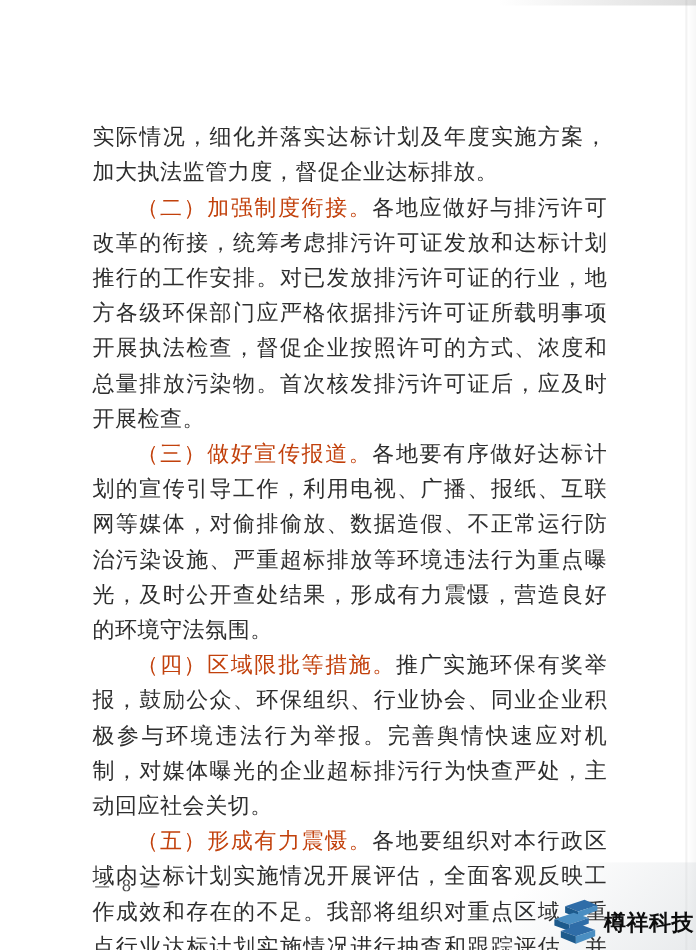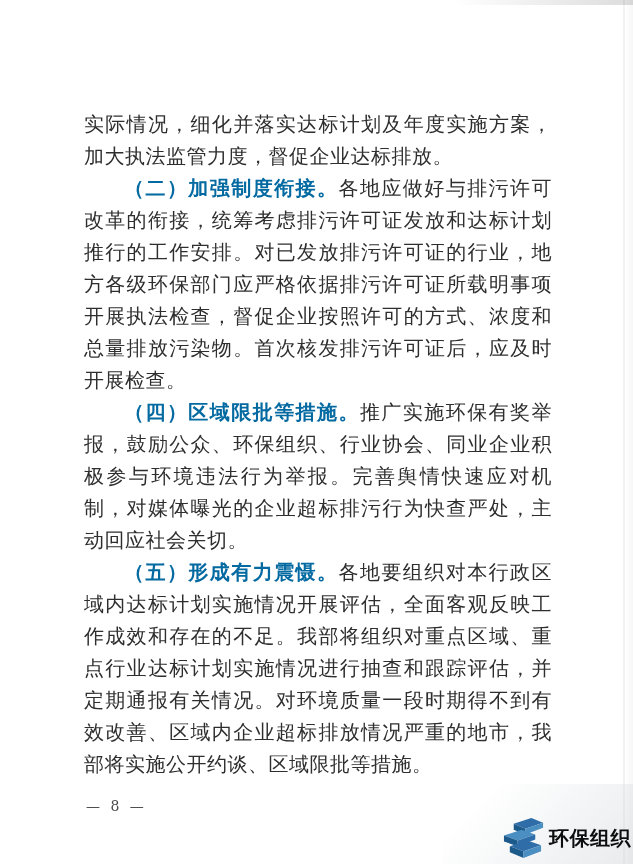--- a/index.html
+++ b/index.html
@@ -41,21 +41,21 @@
     width: 468px;
     font-size: 20px;
     line-height: 32px;
     color: #2e2e2e;
     text-align: justify;
     letter-spacing: 0.5px;
     word-break: break-all;
   }
   .content p { margin: 0; }
   .content p.indent { text-indent: 2em; }
-  .para-lead { font-weight: bold; color: #0369a1; }
+  .para-lead { font-weight: normal; color: #c2410c; }
   .page-number {
     position: absolute;
     left: 86px; top: 798px;
     font-size: 14px;
     letter-spacing: 3px;
     color: #4a4a4a;
   }
   .watermark {
     position: absolute;
     right: 2px; bottom: 4px;
@@ -79,20 +79,21 @@
 <div class="page">
 
   <div class="scan-band-right"></div>
   <div class="scan-edge-right"></div>
   <div class="scan-smudge-topright"></div>
   <div class="corner-tint"></div>
 
   <div class="content">
     <p><span class="para-body">实际情况，细化并落实达标计划及年度实施方案，加大执法监管力度，督促企业达标排放。</span></p>
     <p class="indent"><span class="para-lead">（二）加强制度衔接。</span><span class="para-body">各地应做好与排污许可改革的衔接，统筹考虑排污许可证发放和达标计划推行的工作安排。对已发放排污许可证的行业，地方各级环保部门应严格依据排污许可证所载明事项开展执法检查，督促企业按照许可的方式、浓度和总量排放污染物。首次核发排污许可证后，应及时开展检查。</span></p>
+    <p class="indent"><span class="para-lead">（三）做好宣传报道。</span><span class="para-body">各地要有序做好达标计划的宣传引导工作，利用电视、广播、报纸、互联网等媒体，对偷排偷放、数据造假、不正常运行防治污染设施、严重超标排放等环境违法行为重点曝光，及时公开查处结果，形成有力震慑，营造良好的环境守法氛围。</span></p>
     <p class="indent"><span class="para-lead">（四）区域限批等措施。</span><span class="para-body">推广实施环保有奖举报，鼓励公众、环保组织、行业协会、同业企业积极参与环境违法行为举报。完善舆情快速应对机制，对媒体曝光的企业超标排污行为快查严处，主动回应社会关切。</span></p>
     <p class="indent"><span class="para-lead">（五）形成有力震慑。</span><span class="para-body">各地要组织对本行政区域内达标计划实施情况开展评估，全面客观反映工作成效和存在的不足。我部将组织对重点区域、重点行业达标计划实施情况进行抽查和跟踪评估，并定期通报有关情况。对环境质量一段时期得不到有效改善、区域内企业超标排放情况严重的地市，我部将实施公开约谈、区域限批等措施。</span></p>
   </div>
 
   <div class="page-number">— 8 —</div>
 
   <div class="watermark">
     <svg class="watermark-logo" viewBox="0 0 48 44" xmlns="http://www.w3.org/2000/svg">
 
       <path d="M14 7 L32 1 L44 6 L26 12 Z" fill="#2f6da8"></path>
@@ -100,16 +101,16 @@
       <path d="M26 12 L44 6 L44 11 L26 18 Z" fill="#4a8ec2"></path>
 
       <path d="M4 19 L22 13 L36 18 L18 24 Z" fill="#4a8ec2"></path>
       <path d="M4 19 L18 24 L18 30 L4 25 Z" fill="#1d5a8c"></path>
       <path d="M18 24 L36 18 L36 23 L18 30 Z" fill="#2f6da8"></path>
 
       <path d="M10 30 L28 24 L42 29 L24 35 Z" fill="#2f6da8"></path>
       <path d="M10 30 L24 35 L24 42 L10 36 Z" fill="#1d5a8c"></path>
       <path d="M24 35 L42 29 L42 35 L24 42 Z" fill="#4a8ec2"></path>
     </svg>
-    <span class="watermark-text">环保组织</span>
+    <span class="watermark-text">樽祥科技</span>
   </div>
 
 </div>
 
 </body></html>

